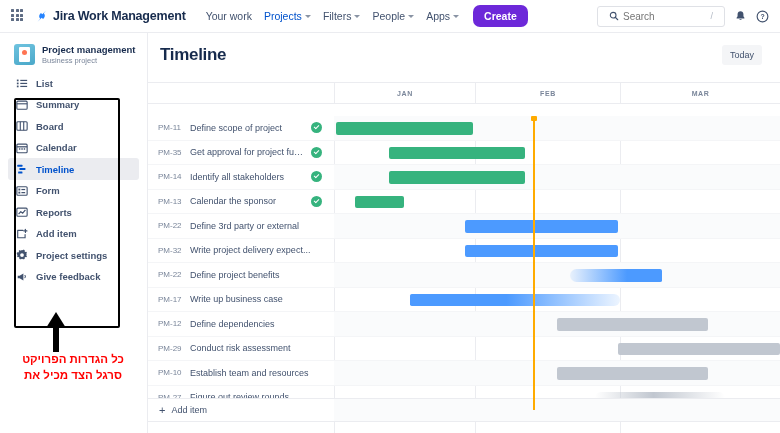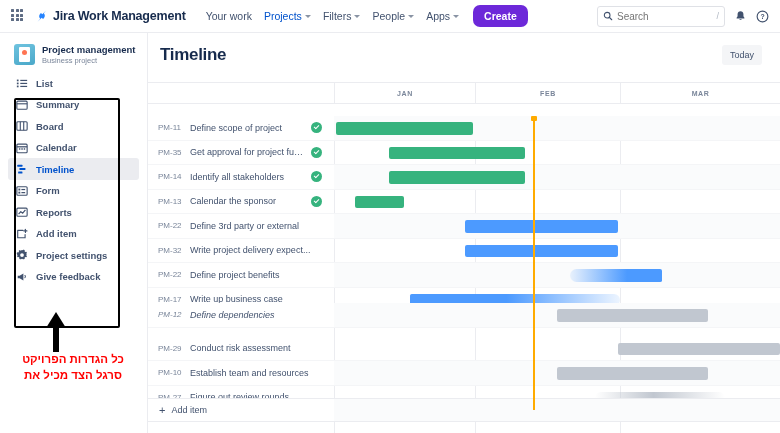--- a/index.html
+++ b/index.html
@@ -28,21 +28,21 @@
   .navitem { font-size: 10.5px; color: #42526e; padding: 4px 6px; white-space: nowrap;
     display: flex; align-items: center; gap: 3px; cursor: pointer; position: relative; }
   .navitem.active { color: #0052cc; }
   .navitem.active::after { content:""; position:absolute; left:6px; right:6px; bottom:-9px; height:2px; background:#0052cc; }
   .caret { width: 0; height: 0; border-left: 3px solid transparent; border-right: 3px solid transparent;
     border-top: 3.5px solid #8993a4; display: inline-block; }
   .create-btn { background: #6d28d9; color: #fff; font-size: 10.5px; font-weight: 600;
     padding: 5px 11px; border-radius: 7px; border: none; cursor: pointer; margin-left: 8px; }
   .nav-right { margin-left: auto; display: flex; align-items: center; gap: 9px; }
   .searchbox { width: 128px; height: 21px; border: 1.2px solid #dfe1e6; border-radius: 3px;
-    display: flex; align-items: center; padding: 0 5px; gap: 4px; background: #fff; cursor: text; }
+    display: flex; align-items: center; padding: 0 11px; gap: 4px; background: #fff; cursor: text; }
   .searchbox input { border: none; outline: none; font-size: 10px; color: #7a869a; width: 80px;
     font-family: "Liberation Sans", sans-serif; background: transparent; }
   .slash { margin-left: auto; font-size: 9px; color: #b3bac5; }
   .icon-btn { cursor: pointer; display: flex; align-items: center; justify-content: center; }
 
   
   .sidebar { position: absolute; left: 0; top: 33px; width: 148px; height: 400px;
     background: #ffffff; border-right: 1px solid #ebecf0; }
   .proj-header { display: flex; align-items: center; gap: 7px; padding: 11px 10px 7px 14px; cursor: pointer; }
   .proj-avatar { width: 21px; height: 21px; border-radius: 3px; flex: 0 0 auto;
@@ -405,21 +405,21 @@
             </div>
             <div class="bar blue r-left" style="left: 422px; width: 92px; background: linear-gradient(90deg, rgba(76, 154, 255, 0.1) 0%, rgb(76, 154, 255) 62%);"></div>
           </div>
           <div class="row" style="top: 171.5px;">
             <div class="lbl-zone">
               <span class="key">PM-17</span>
               <span class="summary">Write up business case</span>
             </div>
             <div class="bar blue r-right" style="left: 262px; width: 210px; background: linear-gradient(90deg, rgb(76, 154, 255) 46%, rgba(76, 154, 255, 0.1) 100%);"></div>
           </div>
-          <div class="row alt" style="top: 187px; font-style: italic;">
+          <div class="row alt" style="top: 196px;">
             <div class="lbl-zone">
               <span class="key">PM-12</span>
               <span class="summary">Define dependencies</span>
             </div>
             <div class="bar gray" style="left: 409px; width: 151px;"></div>
           </div>
           <div class="row" style="top: 220.5px;">
             <div class="lbl-zone">
               <span class="key">PM-29</span>
               <span class="summary">Conduct risk assessment</span>

